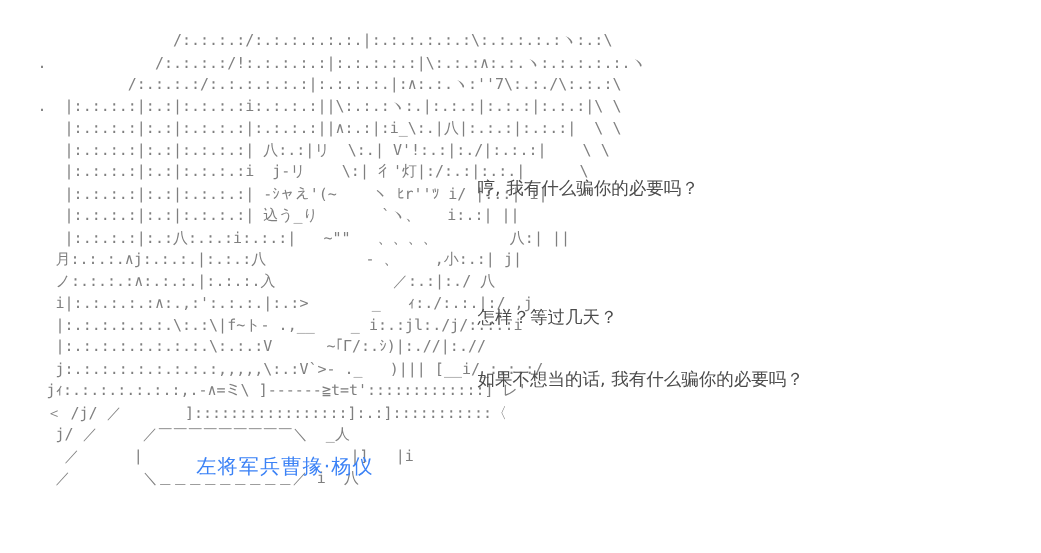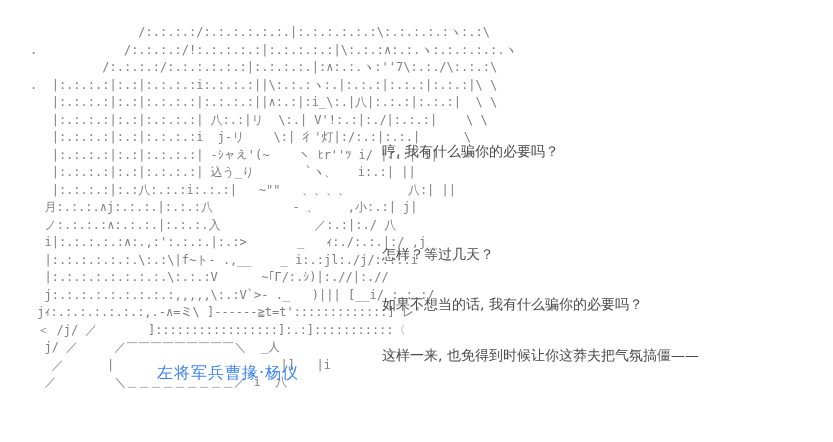--- a/index.html
+++ b/index.html
@@ -77,16 +77,15 @@
     <div>哼, 我有什么骗你的必要吗？</div>
   </div>
 
 
   <div class="dialogue-group" id="dialogue-group-3">
     <div>怎样？等过几天？</div>
   </div>
 
   <div class="dialogue-group" id="dialogue-group-4">
     <div>如果不想当的话, 我有什么骗你的必要吗？</div>
-    <div>这样一来, 也免得到时候让你这莽夫把气氛搞僵——</div>
   </div>
 
 </div>
 
 </body></html>

